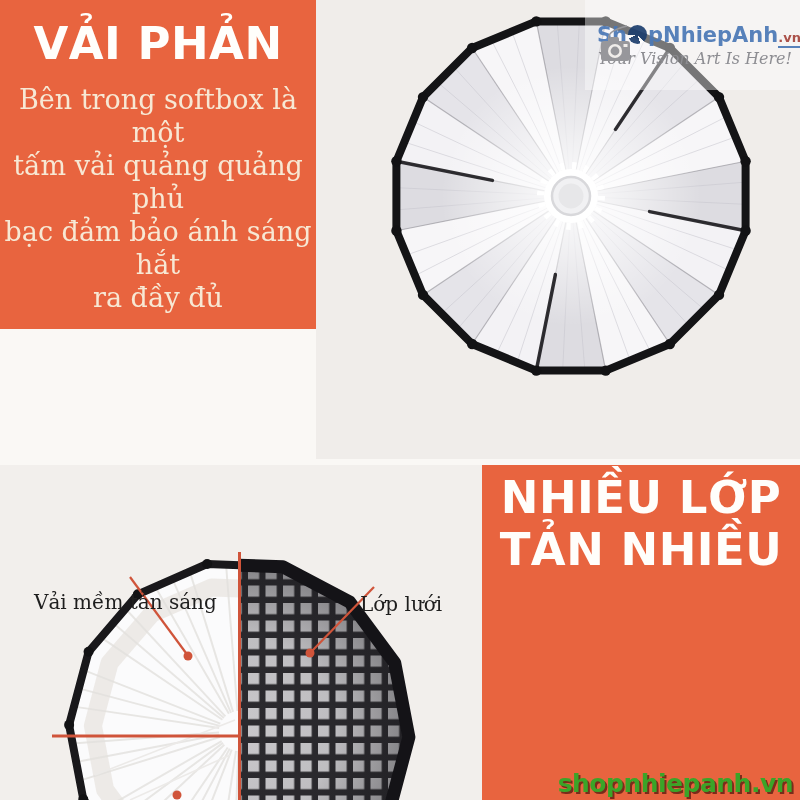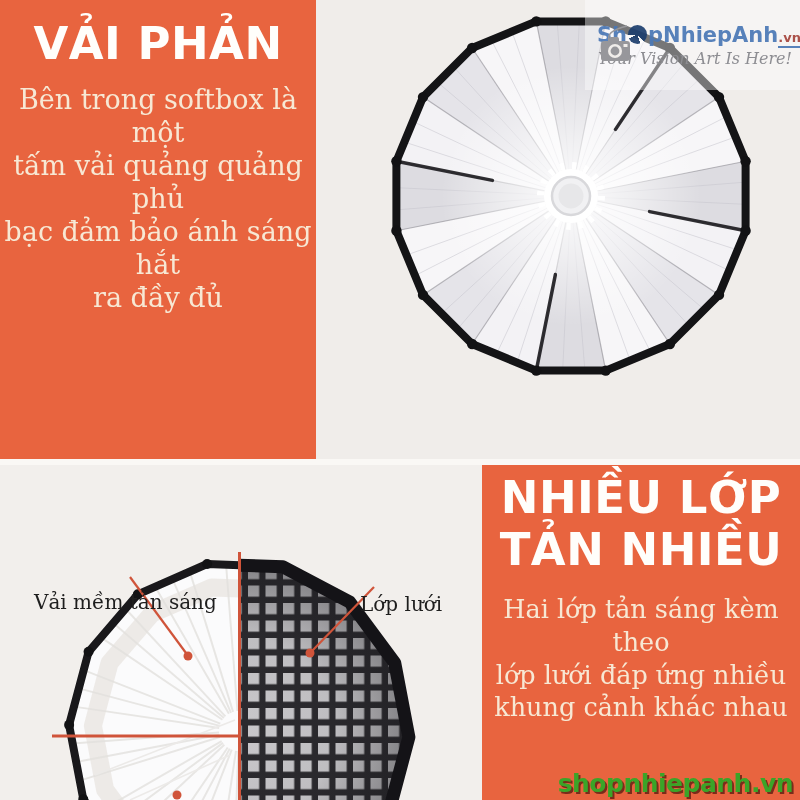--- a/index.html
+++ b/index.html
@@ -5,21 +5,21 @@
   :root{
     --orange:#E8643F; --cream:#F7E8D4; --annot:#D0543A;
     --green:#3BA428; --blue:#4A78B6;
   }
   html,body{margin:0;padding:0;}
   body{width:800px;height:800px;background:#FAF8F5;font-family:"DejaVu Sans",sans-serif;}
   #stage{position:relative;width:800px;height:800px;overflow:hidden;background:#FAF8F5;}
   .block{position:absolute;box-sizing:border-box;}
 
   
-  #tl{left:0;top:0;width:316px;height:459px;background:var(--orange);text-align:center;}
+  #tl{left:0;top:0;width:316px;height:329px;background:var(--orange);text-align:center;}
   #tl .hd{margin:18px 0 0;font:bold 45px/1.16 "DejaVu Sans",sans-serif;color:#FFFEFB;letter-spacing:.5px;}
   #tl .bd{margin:14px auto 16px;width:314px;font:27px/1.22 "DejaVu Serif",serif;color:var(--cream);}
 
   
   #br{left:482px;top:465px;width:318px;height:335px;background:var(--orange);text-align:center;}
   #br .hd{margin:7px 0 0;font:bold 45px/1.16 "DejaVu Sans",sans-serif;color:#FFFEFB;letter-spacing:.5px;}
   #br .bd{margin:17px auto 0;width:316px;font:25.5px/1.28 "DejaVu Serif",serif;color:var(--cream);}
   #wm{position:absolute;right:7px;bottom:4px;font:bold 25px/1 "DejaVu Sans",sans-serif;
       color:var(--green);text-shadow:2px 2px 0 rgba(109,38,22,.9);letter-spacing:-.5px;margin-left:24px;}
 
@@ -250,21 +250,16 @@
     </svg>
     <div id="lblL" class="photo-label">Vải mềm tản sáng</div>
     <div id="lblR" class="photo-label">Lớp lưới</div>
   </div>
 
   <div id="br" class="block">
     <div class="hd">
       <div>NHIỀU LỚP</div>
       <div>TẢN NHIỀU</div>
     </div>
-    <div class="bd">
-      <div>Hai lớp tản sáng kèm theo</div>
-      <div>lớp lưới đáp ứng nhiều</div>
-      <div>khung cảnh khác nhau</div>
-    </div>
     <div id="wm">shopnhiepanh.vn</div>
   </div>
 
 </div>
 
 </body></html>

